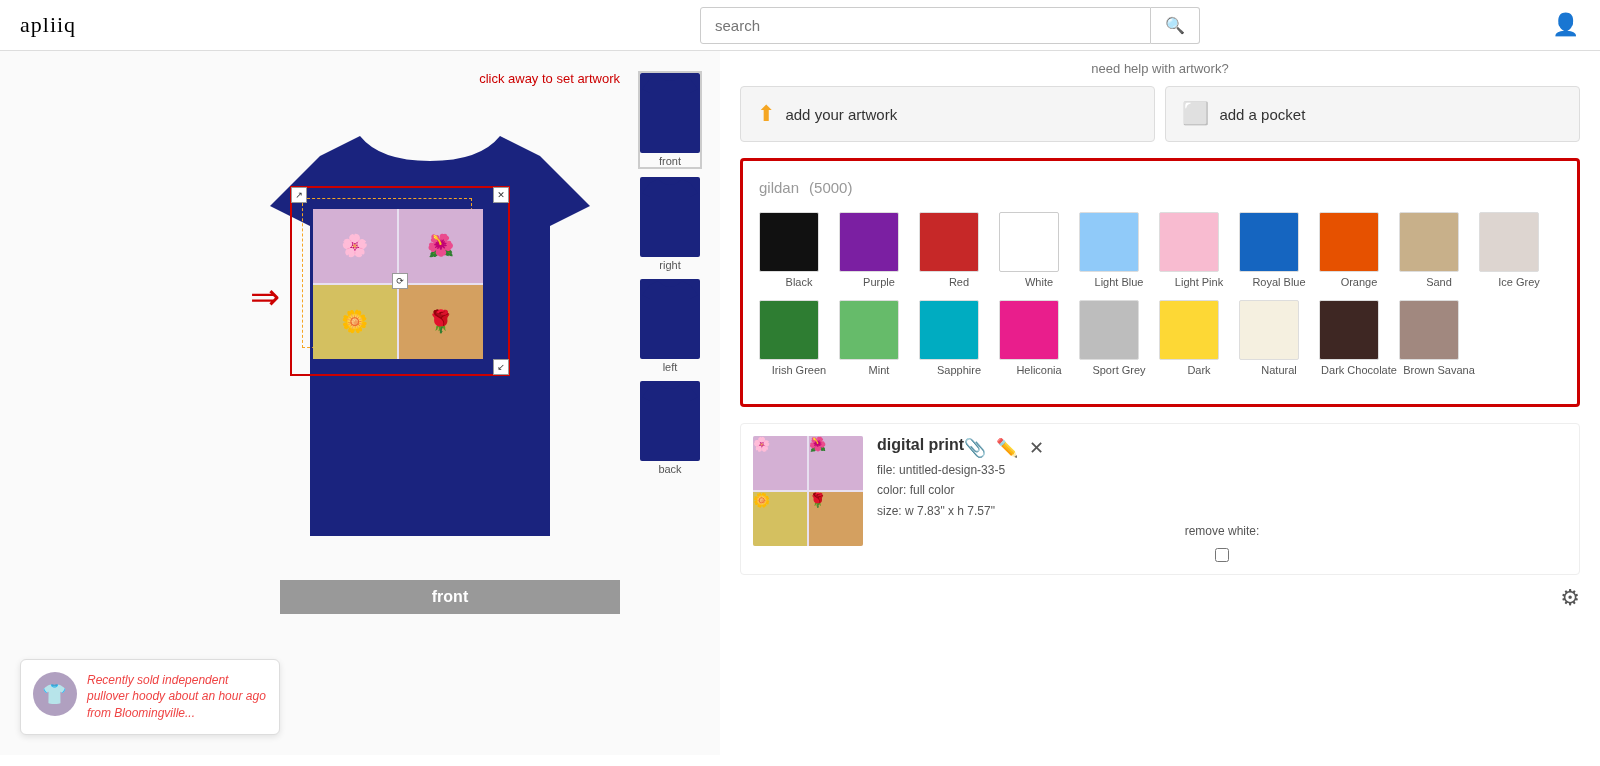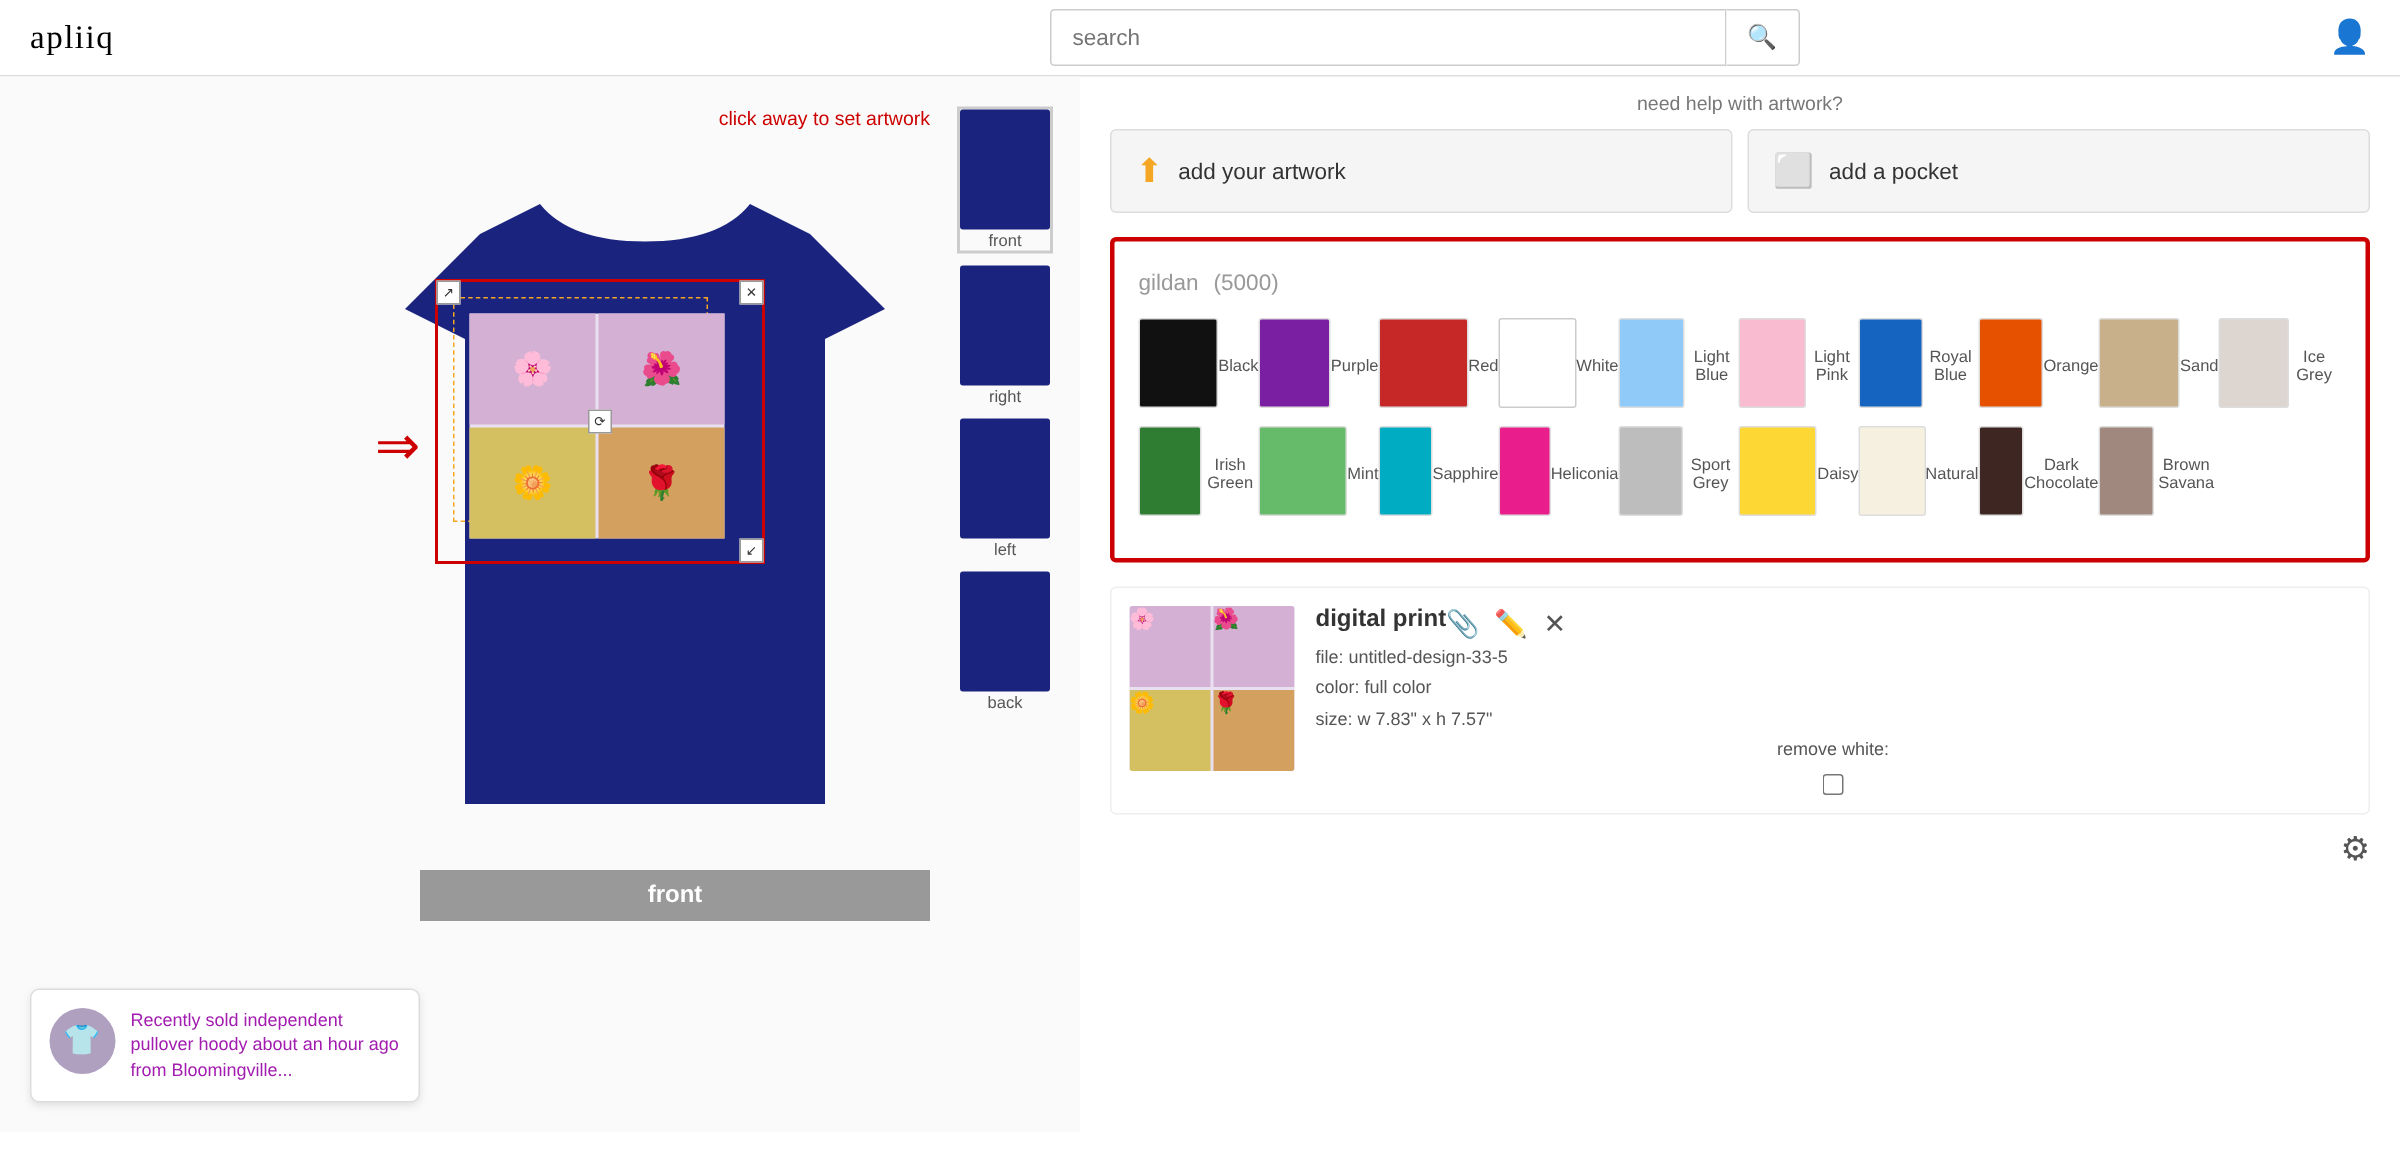--- a/index.html
+++ b/index.html
@@ -234,21 +234,21 @@
       height: 44px;
       background: #b0a0c0;
       border-radius: 50%;
       flex-shrink: 0;
       display: flex;
       align-items: center;
       justify-content: center;
       font-size: 20px;
       color: #fff;
     }
-    .notif-text { font-size: 12px; color: #a21caf; line-height: 1.4; }
+    .notif-text { font-size: 12px; color: #ef4444; line-height: 1.4; font-style: italic; }
 
     
     .right-panel {
       flex: 1;
       padding: 10px 20px;
       overflow-y: auto;
     }
     .help-text {
       text-align: center;
       color: #777;
@@ -295,21 +295,21 @@
       color: #333;
     }
     .color-panel-title span { color: #999; font-size: 15px; }
     .color-grid {
       display: flex;
       flex-wrap: wrap;
       gap: 0;
     }
     .color-item {
       display: flex;
-      align-items: center;
+      flex-direction: column;
       width: 80px;
       margin-bottom: 12px;
       cursor: pointer;
     }
     .color-swatch {
       width: 60px;
       height: 60px;
       border: 1px solid #ddd;
       border-radius: 2px;
     }
@@ -567,21 +567,21 @@
           <div class="color-item">
             <div class="color-swatch" style="background-color: rgb(233, 30, 140);"></div>
             <div class="color-name">Heliconia</div>
           </div>
           <div class="color-item">
             <div class="color-swatch" style="background-color: rgb(189, 189, 189);"></div>
             <div class="color-name">Sport Grey</div>
           </div>
           <div class="color-item">
             <div class="color-swatch" style="background-color: rgb(253, 216, 53);"></div>
-            <div class="color-name">Daisy</div>
+            <div class="color-name">Dark</div>
           </div>
           <div class="color-item">
             <div class="color-swatch" style="background-color: rgb(245, 240, 224);"></div>
             <div class="color-name">Natural</div>
           </div>
           <div class="color-item">
             <div class="color-swatch" style="background-color: rgb(62, 39, 35);"></div>
             <div class="color-name">Dark Chocolate</div>
           </div>
           <div class="color-item">

